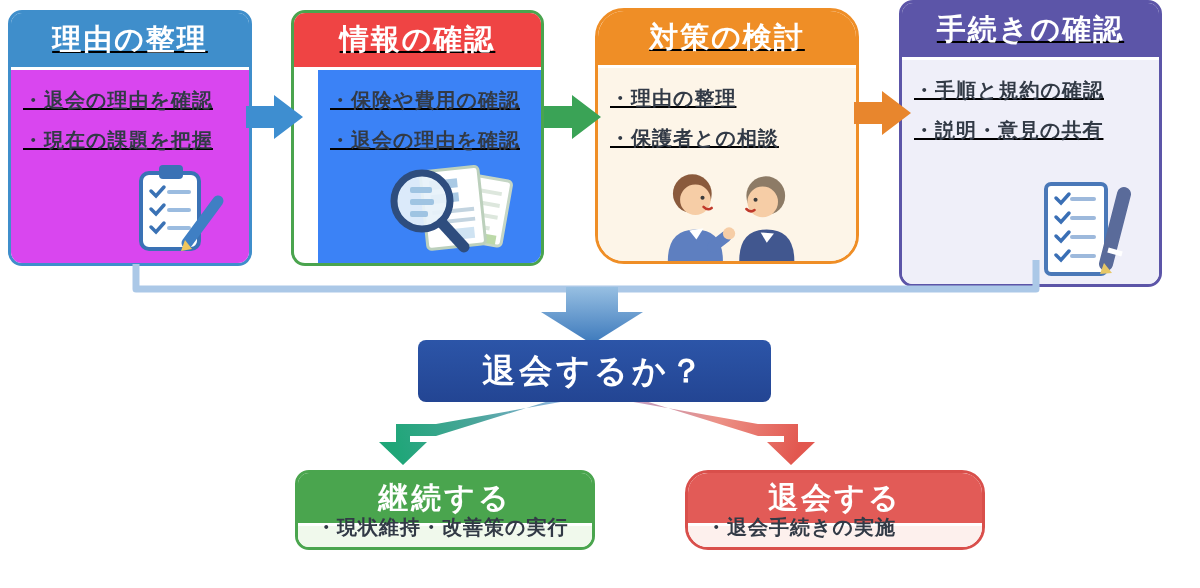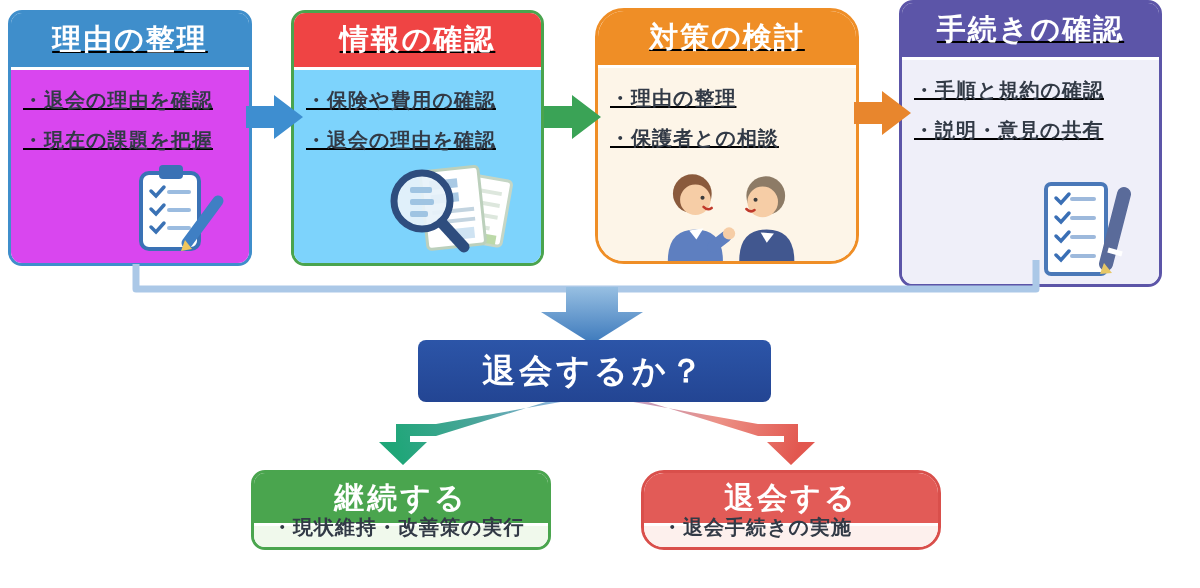--- a/index.html
+++ b/index.html
@@ -19,42 +19,42 @@
   .bullet{font-size:20px;font-weight:600;color:#323a46;line-height:40px;letter-spacing:1px;white-space:nowrap;}
   .icon{position:absolute;}
 
   .card1{left:8px;  top:10px; width:244px;height:256px;border-color:#3f8ecb;}
   .card1 .card-header{background:#3f8ecb;}
   .card1 .card-body{background:#d946ef;}
   .card1 .icon{right:12px;bottom:6px;width:118px;height:100px;}
 
   .card2{left:291px;top:10px; width:253px;height:256px;border-color:#4aa44e;}
   .card2 .card-header{background:#ef4444;}
-  .card2 .card-body{background:#7dd3fc;}
+  .card2 .card-body{background:#3b82f6;margin-left:24px;}
   .card2 .icon{right:14px;bottom:4px;width:150px;height:100px;}
 
   .card3{left:595px;top:8px;  width:264px;height:256px;border-color:#ef8e26;border-radius:29px;}
   .card3 .card-header{background:#ef8e26;}
   .card3 .card-body{background:#fdf5e8;}
   .card3 .icon{left:50%;transform:translateX(-50%);bottom:0;width:176px;height:102px;}
 
   .card4{left:899px;top:0;  width:263px;height:287px;border-color:#5c55a8;}
   .card4 .card-header{background:#5c55a8;}
   .card4 .card-body{background:#efeff9;}
   .card4 .icon{right:14px;bottom:6px;width:122px;height:100px;}
 
   
   .decision{position:absolute;left:418px;top:340px;width:353px;height:62px;z-index:3;
     background:linear-gradient(180deg,#2c55a8,#234593);border-radius:8px;
     display:flex;align-items:center;justify-content:center;}
   .decision-label{color:#fff;font-size:33px;font-weight:bold;letter-spacing:4px;}
 
   
   .outcome{position:absolute;top:470px;width:300px;height:80px;border-radius:14px;
-    border:3px solid;overflow:hidden;z-index:3;box-sizing:border-box;}
+    border:3px solid;overflow:hidden;z-index:3;box-sizing:border-box;margin-left:44px;}
   .outcome .card-header{height:50px;}
   .outcome .card-title{font-size:30px;letter-spacing:3px;}
   .outcome-body{height:calc(100% - 53px);display:flex;align-items:flex-end;padding-left:18px;}
   .outcome-continue{left:251px;border-color:#4aa54e;}
   .outcome-continue .card-header{background:#4aa54e;}
   .outcome-continue .outcome-body{background:#f0f9ec;}
   .outcome-withdraw{left:641px;border-color:#d94f4b;border-radius:23px;}
   .outcome-withdraw .card-header{background:#e25b57;}
   .outcome-withdraw .outcome-body{background:#fdf0ed;}
 </style>

